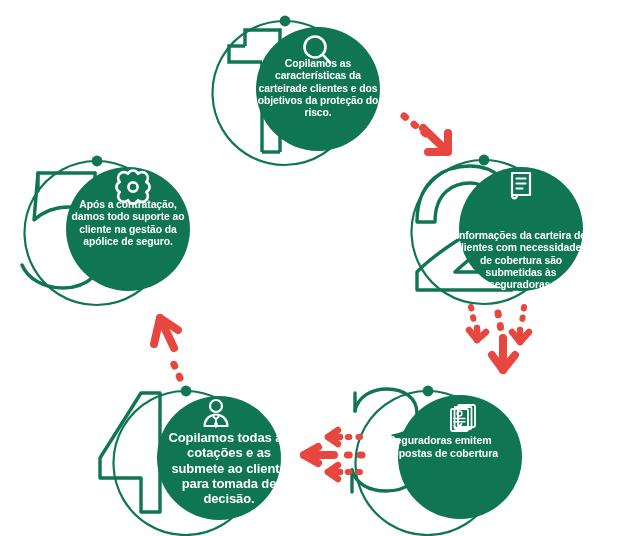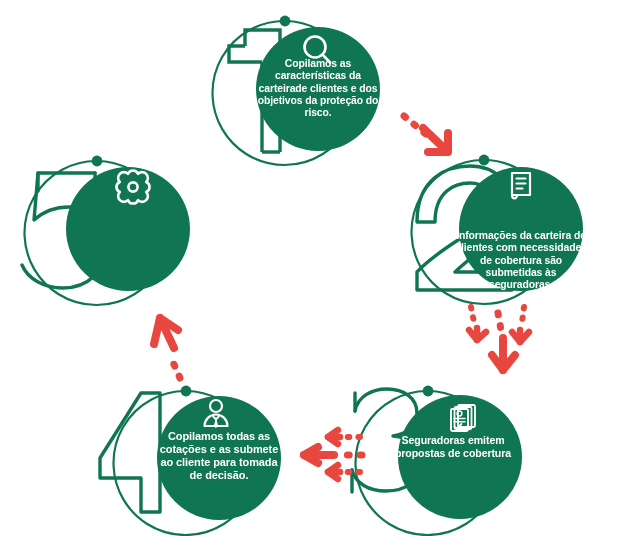--- a/index.html
+++ b/index.html
@@ -31,22 +31,22 @@
     font-family: "Liberation Sans", sans-serif;
     font-weight: bold;
     text-align: center;
     line-height: 1.18;
     letter-spacing: -0.1px;
     pointer-events: none;
     white-space: pre-line;
   }
   .step-text-1 { left: 252px; top: 58px;  width: 132px; font-size: 10.4px; }
   .step-text-2 { left: 453px; top: 198px; width: 136px; font-size: 10.4px; margin-top: 32px; }
-  .step-text-3 { left: 385px; top: 434px; width: 136px; font-size: 10.6px; }
-  .step-text-4 { left: 158px; top: 430px; width: 122px; font-size: 11px; }
+  .step-text-3 { left: 372px; top: 434px; width: 136px; font-size: 10.6px; }
+  .step-text-4 { left: 168px; top: 430px; width: 122px; font-size: 13px; }
   .step-text-5 { left: 62px;  top: 199px; width: 132px; font-size: 10.4px; }
 </style>
 </head>
 <body>
 
 <div id="diagram-root">
 
   <svg id="diagram-svg" viewBox="0 0 624 536">
     <defs>
 
@@ -189,14 +189,15 @@
       <line x1="180" y1="378" x2="172" y2="360" stroke="#E8473F" stroke-width="7" stroke-linecap="round" stroke-dasharray="2 11"></line>
       <path d="M 154 344 L 160 318 L 178 330" fill="none" stroke="#E8473F" stroke-width="8" stroke-linecap="round" stroke-linejoin="round"></path>
       <line x1="160" y1="318" x2="174" y2="348" stroke="#E8473F" stroke-width="8" stroke-linecap="round"></line>
     </g>
   </svg>
 
   <div class="step-text step-text-1">Copilamos as características da carteirade clientes e dos objetivos da proteção do risco.</div>
   <div class="step-text step-text-2">Informações da carteira de clientes com necessidades de cobertura são submetidas às seguradoras.</div>
   <div class="step-text step-text-3">Seguradoras emitem propostas de cobertura</div>
   <div class="step-text step-text-4">Copilamos todas as cotações e as submete ao cliente para tomada de decisão.</div>
+  <div class="step-text step-text-5">Após a contratação, damos todo suporte ao cliente na gestão da apólice de seguro.</div>
 
 </div>
 
 </body></html>

